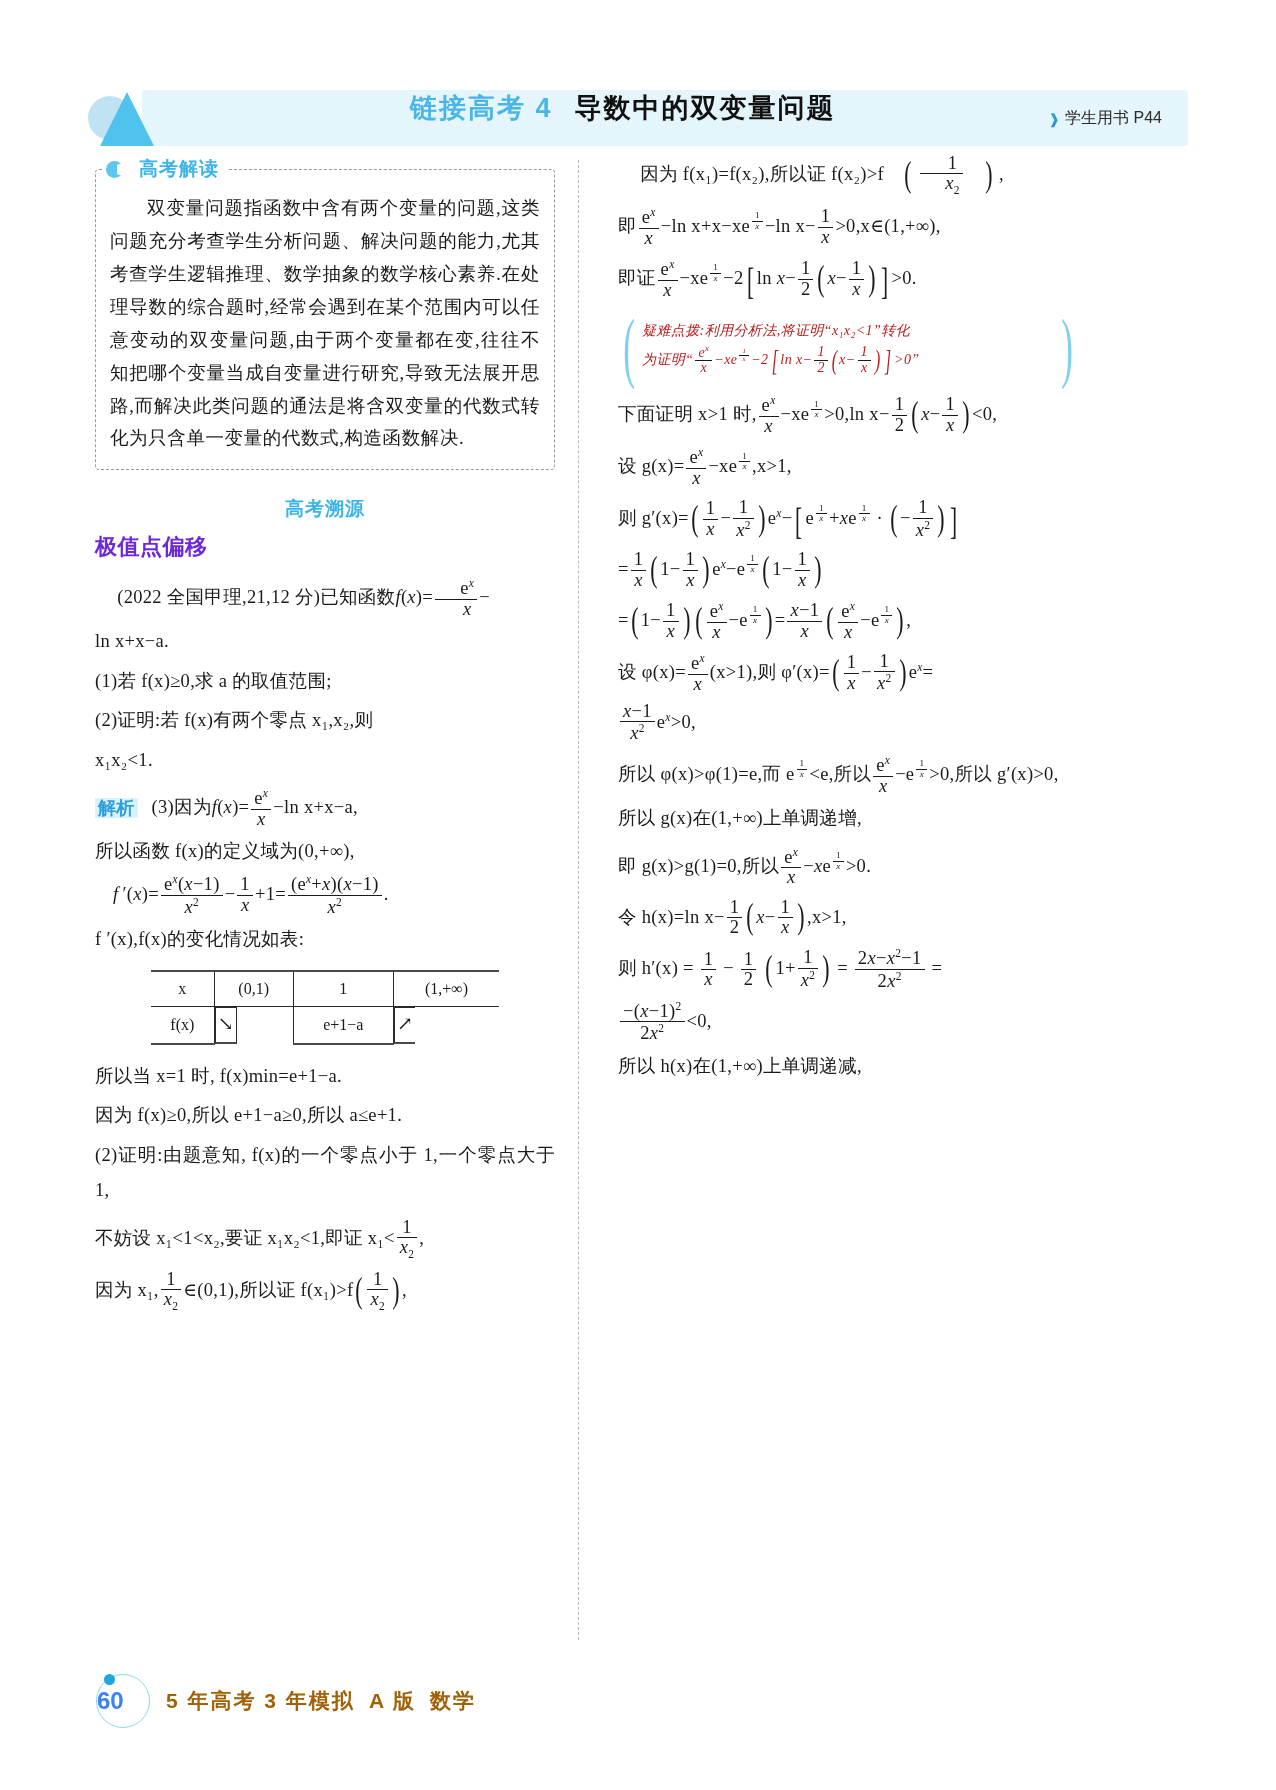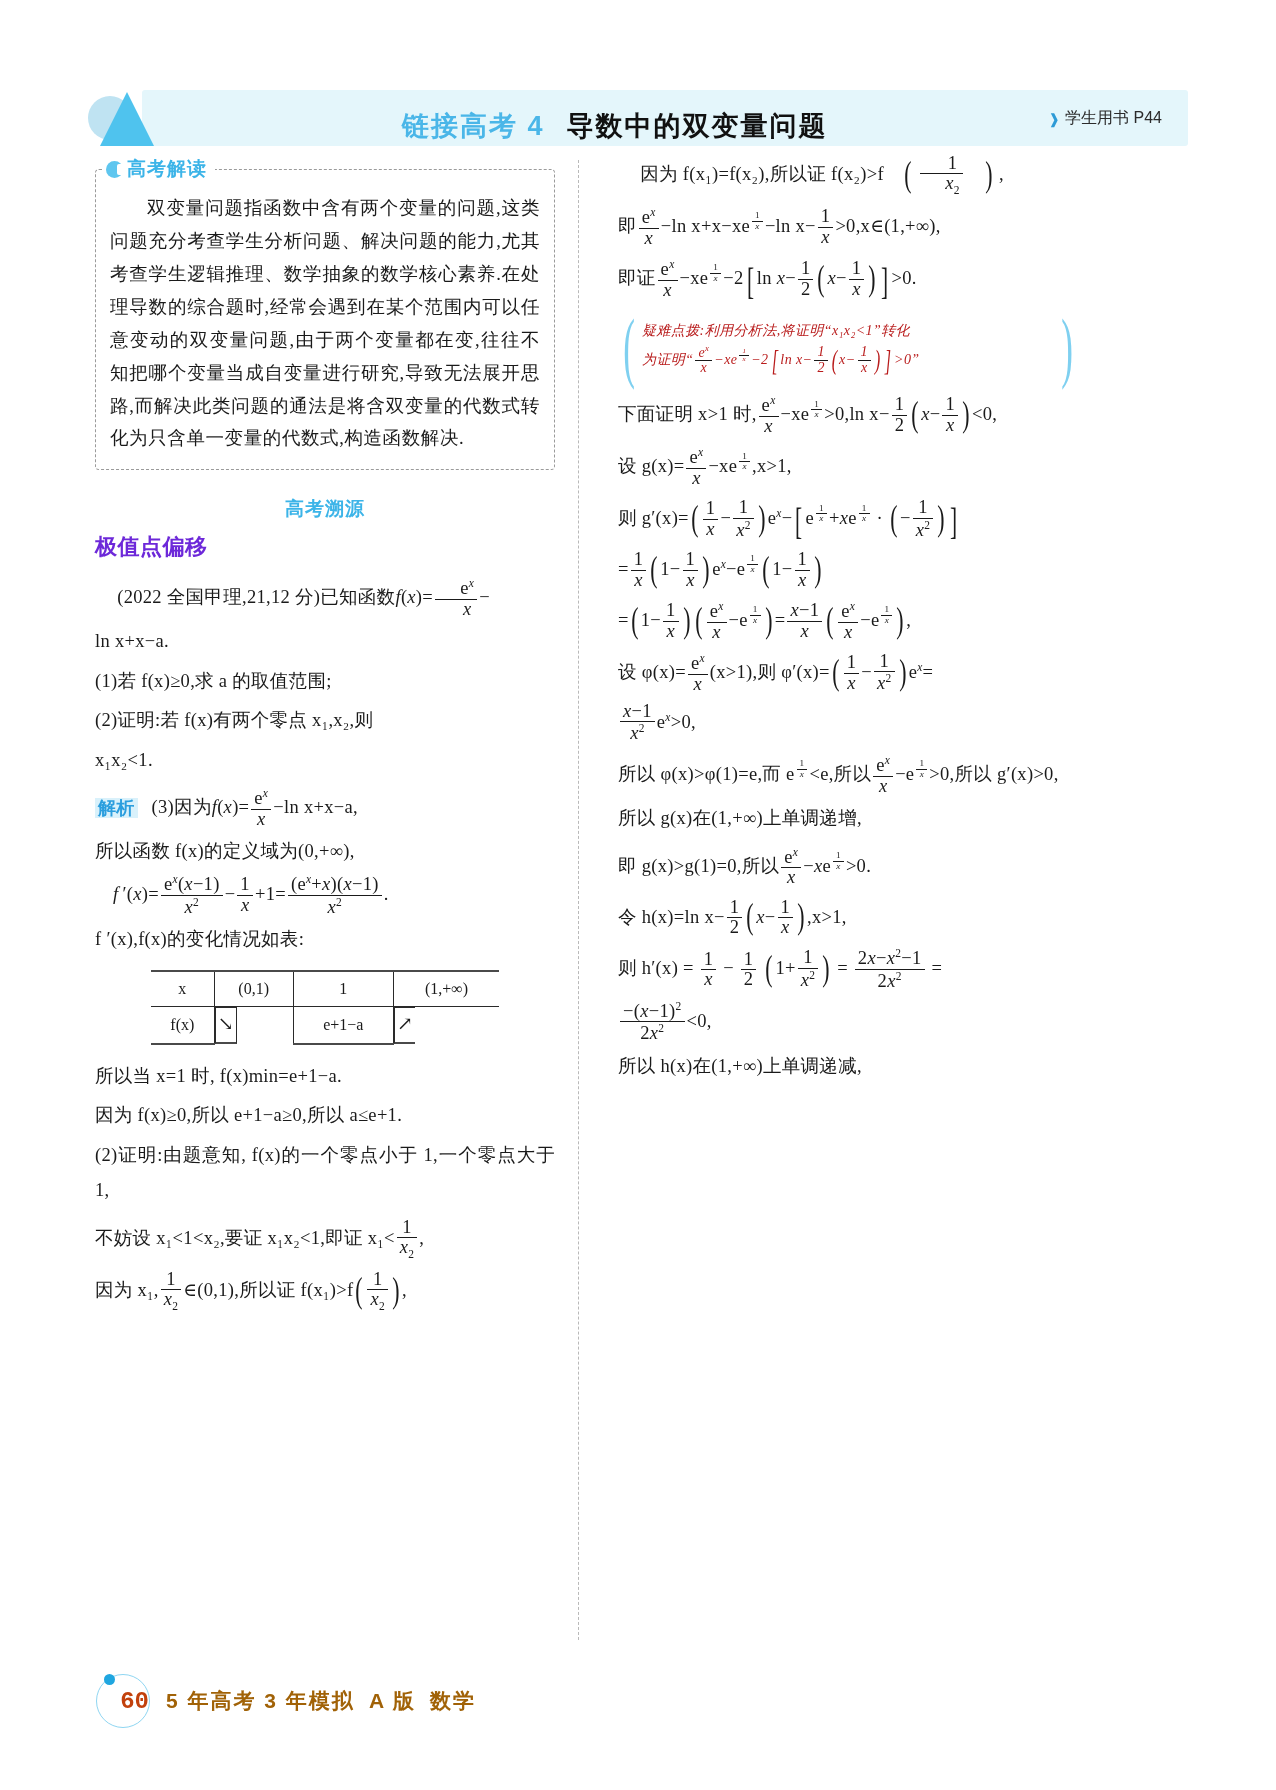--- a/index.html
+++ b/index.html
@@ -51,24 +51,23 @@
   .header-tri .tri {
     position: absolute;
     left: 12px; top: 2px;
     width: 0; height: 0;
     border-left: 27px solid transparent;
     border-right: 27px solid transparent;
     border-bottom: 54px solid #4fc3ee;
   }
   .header-title-wrap {
     position: absolute;
-    left: 54px; top: 0;
+    left: 62px; top: 0;
     width: 1046px; height: 72px;
     display: flex;
-    align-items: center;
   }
   .header-num {
     margin-left: 260px;
     font-size: 27px;
     font-weight: bold;
     color: #4ab6e8;
     letter-spacing: 2px;
     font-family: "Liberation Sans", sans-serif;
   }
   .header-main {
@@ -117,21 +116,21 @@
     padding: 22px 14px 14px 14px;
     margin-top: 14px;
   }
   .intro-label {
     position: absolute;
     left: 8px; top: -14px;
     background: #ffffff;
     padding: 0 8px 0 2px;
     display: flex;
     align-items: center;
-    gap: 4px;
+    gap: 16px;
   }
   .intro-label .dot-icon {
     display: inline-block;
     width: 17px; height: 17px;
     border-radius: 50%;
     background: #5ec6ef;
     position: relative;
   }
   .intro-label .dot-icon::after {
     content: "";
@@ -284,25 +283,25 @@
     align-items: center;
     gap: 16px;
   }
   .pagenum {
     position: relative;
     width: 52px; height: 52px;
     border: 1.6px solid #8fd6f2;
     border-radius: 50%;
     display: flex;
     align-items: center;
-    justify-content: flex-end;
-    font-family: Liberation Mono, monospace;
+    justify-content: flex-start;
+    font-family: Liberation Sans, sans-serif;
     font-size: 24px;
     font-weight: bold;
-    color: #c2410c;
+    color: #3b82f6;
   }
   .pagenum .bead {
     position: absolute;
     left: 7px; top: -1px;
     width: 11px; height: 11px;
     border-radius: 50%;
     background: #1fa6e0;
   }
   .footer-title {
     font-family: "Liberation Sans", sans-serif;

